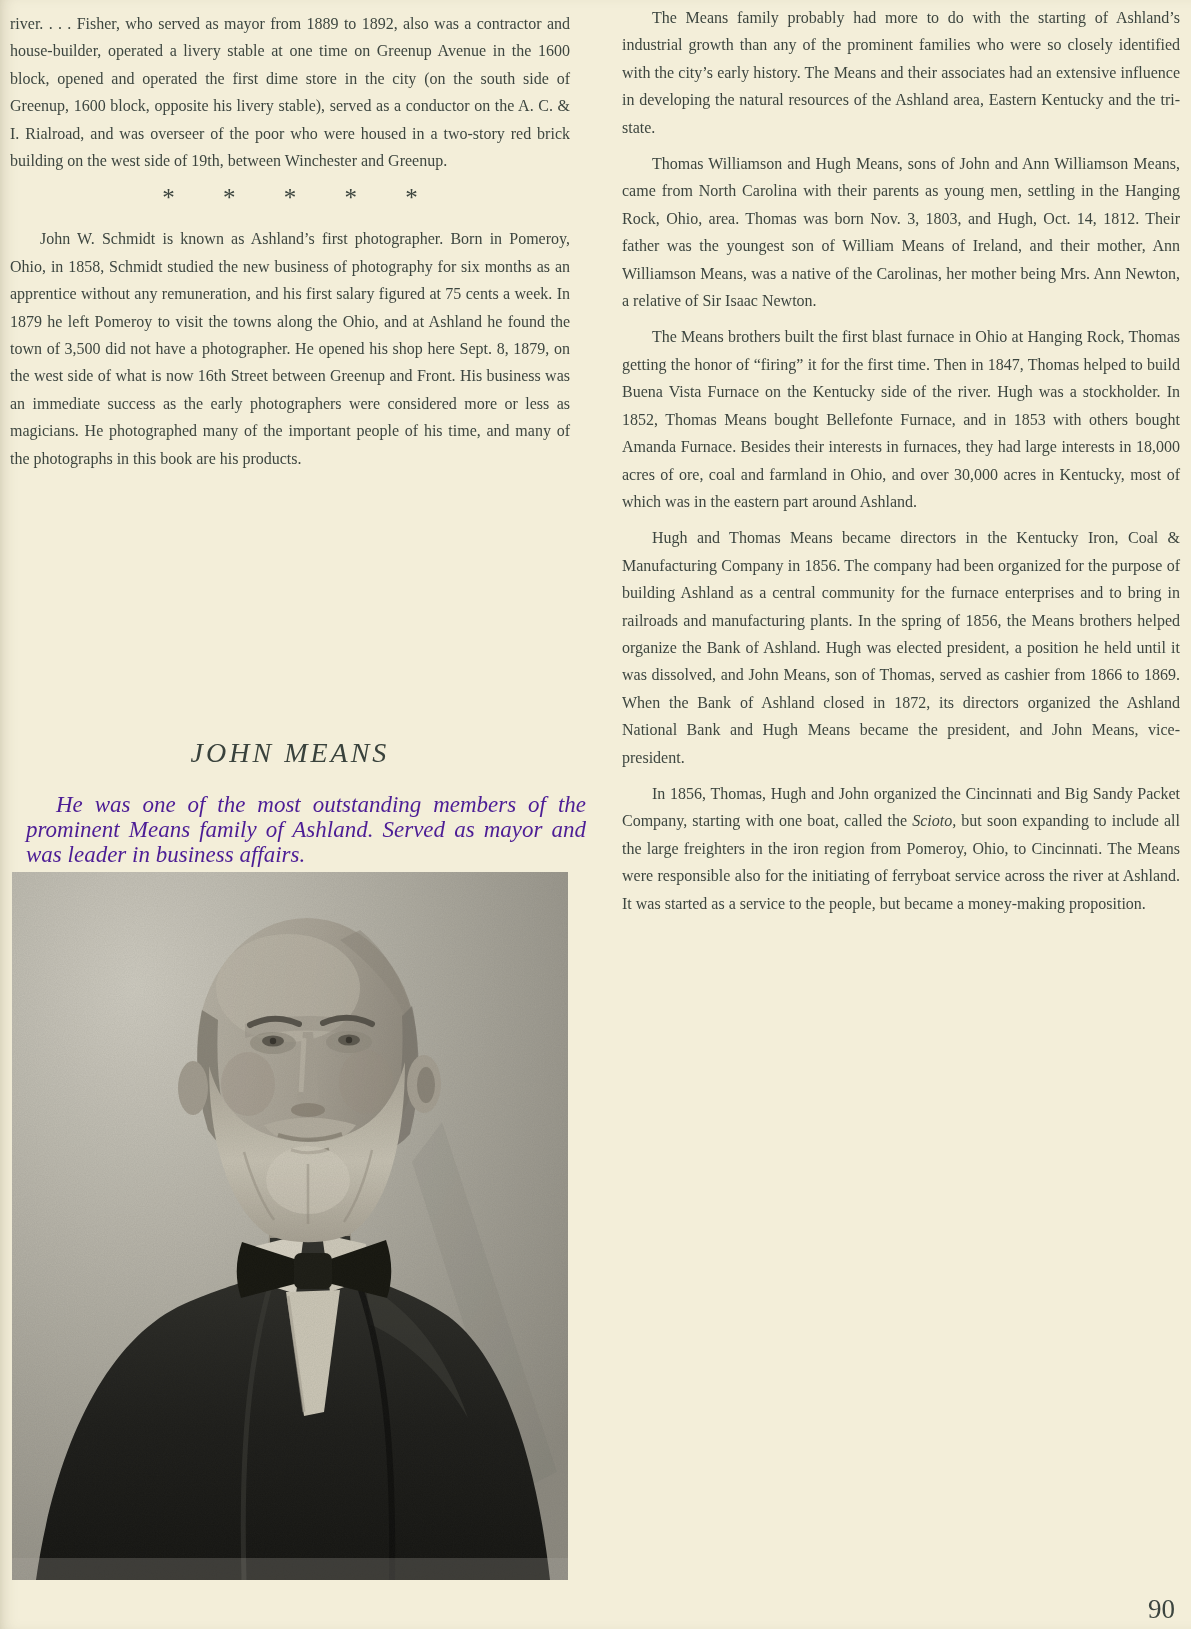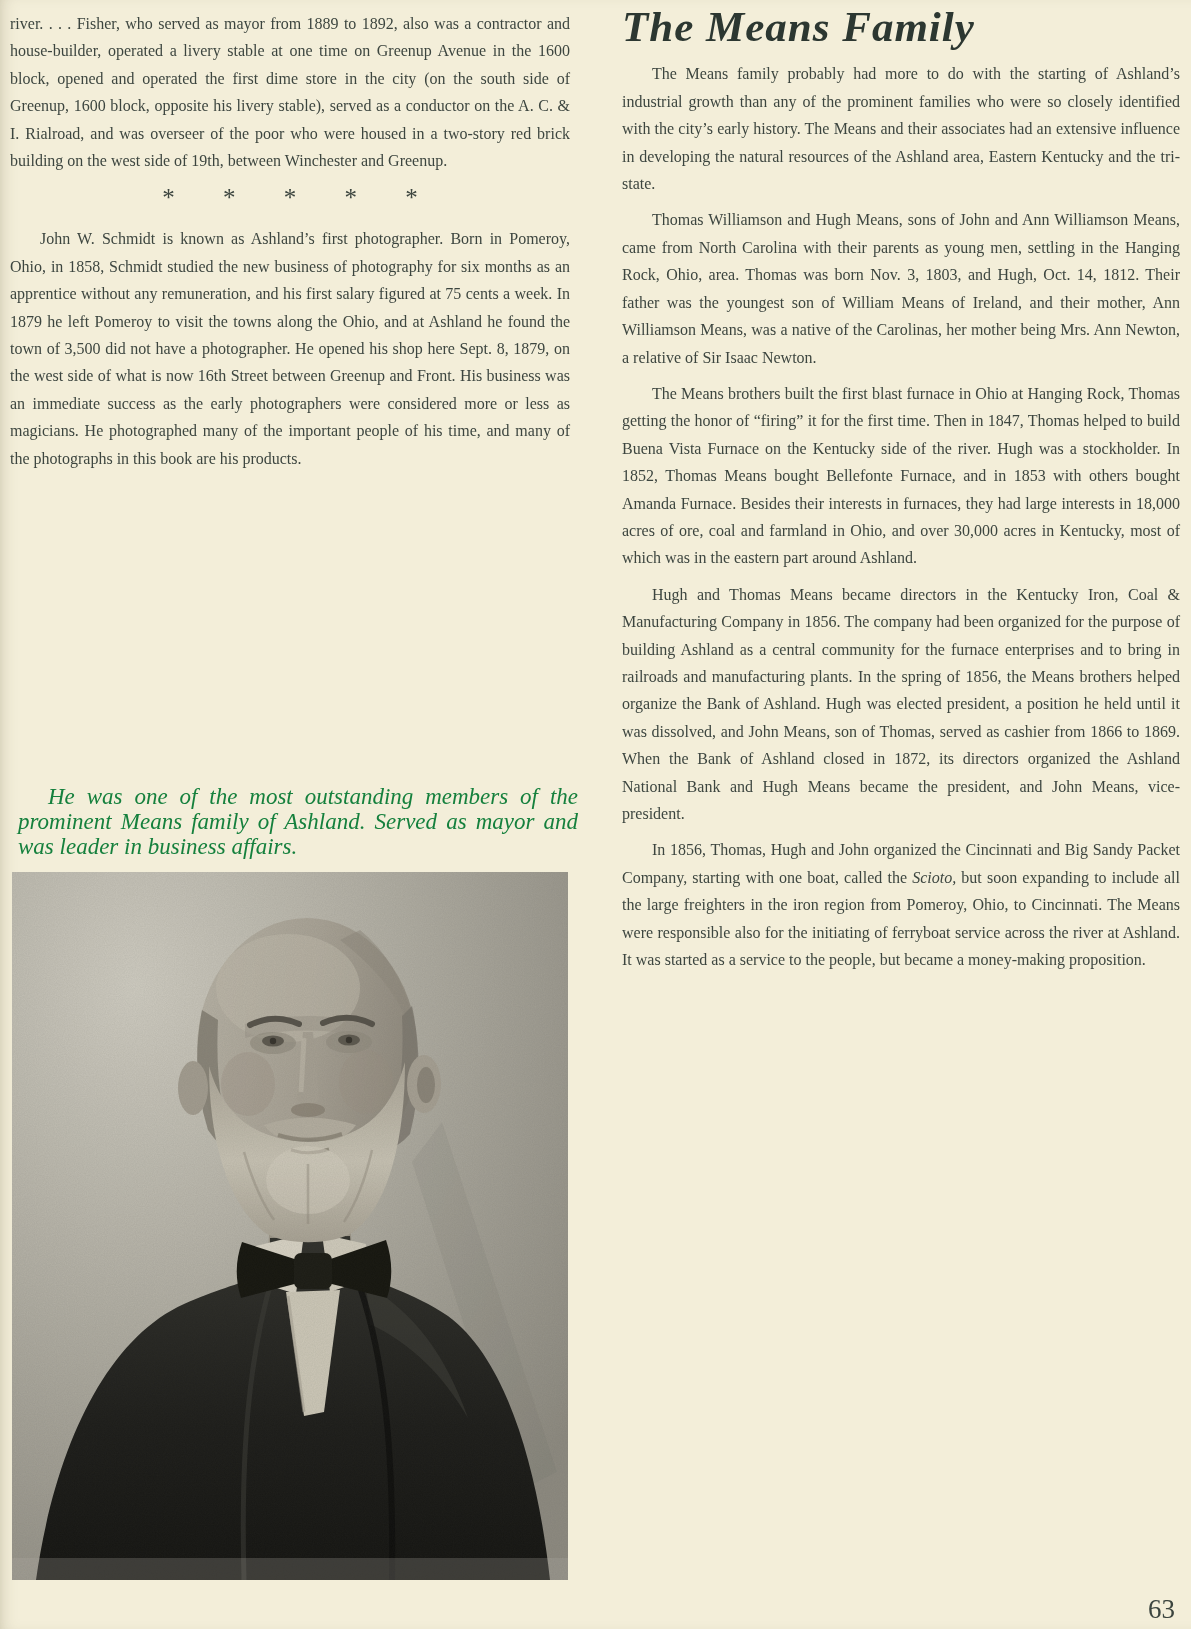--- a/index.html
+++ b/index.html
@@ -30,21 +30,21 @@
     margin:10px 0 13px 0;color:#3c453f;
   }
   .photo-heading{
     position:absolute;left:10px;top:737px;width:560px;
     text-align:center;font-style:italic;font-size:28px;
     letter-spacing:3px;color:#39423c;
   }
   .photo-caption{
     position:absolute;left:10px;top:776px;width:560px;
     font-style:italic;font-size:23px;line-height:25px;
-    text-align:justify;text-indent:30px;color:#15803d;margin:8px;
+    text-align:justify;text-indent:30px;color:#4c1d95;margin:16px;
   }
   .photo-frame{
     position:absolute;left:12px;top:872px;width:556px;height:708px;
   }
   .photo-frame svg{display:block;width:100%;height:100%;}
   .page-number{
     position:absolute;left:1148px;top:1594px;
     font-size:27px;color:#3c453f;
   }
 </style>
@@ -52,20 +52,21 @@
 <body>
 
 <div class="page">
 
   <div class="col-left">
     <p class="body">river. . . . Fisher, who served as mayor from 1889 to 1892, also was a contractor and house-builder, operated a livery stable at one time on Greenup Avenue in the 1600 block, opened and operated the first dime store in the city (on the south side of Greenup, 1600 block, opposite his livery stable), served as a conductor on the A. C. &amp; I. Rialroad, and was overseer of the poor who were housed in a two-story red brick building on the west side of 19th, between Winchester and Greenup.</p>
     <div class="separator">* * * * *</div>
     <p class="body indent">John W. Schmidt is known as Ashland’s first photographer.  Born in Pomeroy, Ohio, in 1858, Schmidt studied the new business of photography for six months as an apprentice without any remuneration, and his first salary figured at 75 cents a week.  In 1879 he left Pomeroy to visit the towns along the Ohio, and at Ashland he found the town of 3,500 did not have a photographer.  He opened his shop here Sept. 8, 1879, on the west side of what is now 16th Street between Greenup and Front.  His business was an immediate success as the early photographers were considered more or less as magicians.  He photographed many of the important people of his time, and many of the photographs in this book are his products.</p>
   </div>
 
+  <div class="photo-heading">JOHN MEANS</div>
   <p class="photo-caption">He was one of the most outstanding members of the prominent Means family of Ashland.  Served as mayor and was leader in business affairs.</p>
 
   <div class="photo-frame">
     <svg viewBox="0 0 556 708" preserveAspectRatio="none" role="img" aria-label="Black-and-white portrait photograph of an elderly man with a white beard, dark suit and bow tie">
       <defs>
         <radialGradient id="bgG" cx="22%" cy="16%" r="100%">
           <stop offset="0%" stop-color="#cecbc0"></stop>
           <stop offset="45%" stop-color="#b2afa4"></stop>
           <stop offset="100%" stop-color="#8d8a80"></stop>
         </radialGradient>
@@ -143,22 +144,21 @@
       <path d="M 279 278 Q 298 284 317 277" stroke="#6b6456" stroke-width="3" fill="none" opacity="0.55"></path>
       <ellipse cx="296" cy="308" rx="42" ry="34" fill="#d1ccbd" opacity="0.55"></ellipse>
       <path d="M 232 280 Q 244 322 262 348 M 360 278 Q 350 322 332 350 M 296 292 L 296 352" stroke="#8f887a" stroke-width="2.5" fill="none" opacity="0.45"></path>
 
       <rect y="686" width="556" height="22" fill="#b9b5aa" opacity="0.25"></rect>
       <rect width="556" height="708" filter="url(#grain)" opacity="0.55"></rect>
     </svg>
   </div>
 
   <div class="col-right">
-    <h1 class="section-title">The Means Family</h1>
     <p class="body indent">The Means family probably had more to do with the starting of Ashland’s industrial growth than any of the prominent families who were so closely identified with the city’s early history.  The Means and their associates had an extensive influence in developing the natural resources of the Ashland area, Eastern Kentucky and the tri-state.</p>
     <p class="body indent">Thomas Williamson and Hugh Means, sons of John and Ann Williamson Means, came from North Carolina with their parents as young men, settling in the Hanging Rock, Ohio, area.  Thomas was born Nov. 3, 1803, and Hugh, Oct. 14, 1812.  Their father was the youngest son of William Means of Ireland, and their mother, Ann Williamson Means, was a native of the Carolinas, her mother being Mrs. Ann Newton, a relative of Sir Isaac Newton.</p>
     <p class="body indent">The Means brothers built the first blast furnace in Ohio at Hanging Rock, Thomas getting the honor of “firing” it for the first time.  Then in 1847, Thomas helped to build Buena Vista Furnace on the Kentucky side of the river.  Hugh was a stockholder.  In 1852, Thomas Means bought Bellefonte Furnace, and in 1853 with others bought Amanda Furnace.  Besides their interests in furnaces, they had large interests in 18,000 acres of ore, coal and farmland in Ohio, and over 30,000 acres in Kentucky, most of which was in the eastern part around Ashland.</p>
     <p class="body indent">Hugh and Thomas Means became directors in the Kentucky Iron, Coal &amp; Manufacturing Company in 1856.  The company had been organized for the purpose of building Ashland as a central community for the furnace enterprises and to bring in railroads and manufacturing plants.  In the spring of 1856, the Means brothers helped organize the Bank of Ashland. Hugh was elected president, a position he held until it was dissolved, and John Means, son of Thomas, served as cashier from 1866 to 1869.  When the Bank of Ashland closed in 1872, its directors organized the Ashland National Bank and Hugh Means became the president, and John Means, vice-president.</p>
     <p class="body indent"><span>In 1856, Thomas, Hugh and John organized the Cincinnati and Big Sandy Packet Company, starting with one boat, called the </span><i>Scioto,</i><span> but soon expanding to include all the large freighters in the iron region from Pomeroy, Ohio, to Cincinnati.  The Means were responsible also for the initiating of ferryboat service across the river at Ashland.  It was started as a service to the people, but became a money-making proposition.</span></p>
   </div>
 
-  <div class="page-number">63</div>
+  <div class="page-number">90</div>
 </div>
 
 </body></html>

